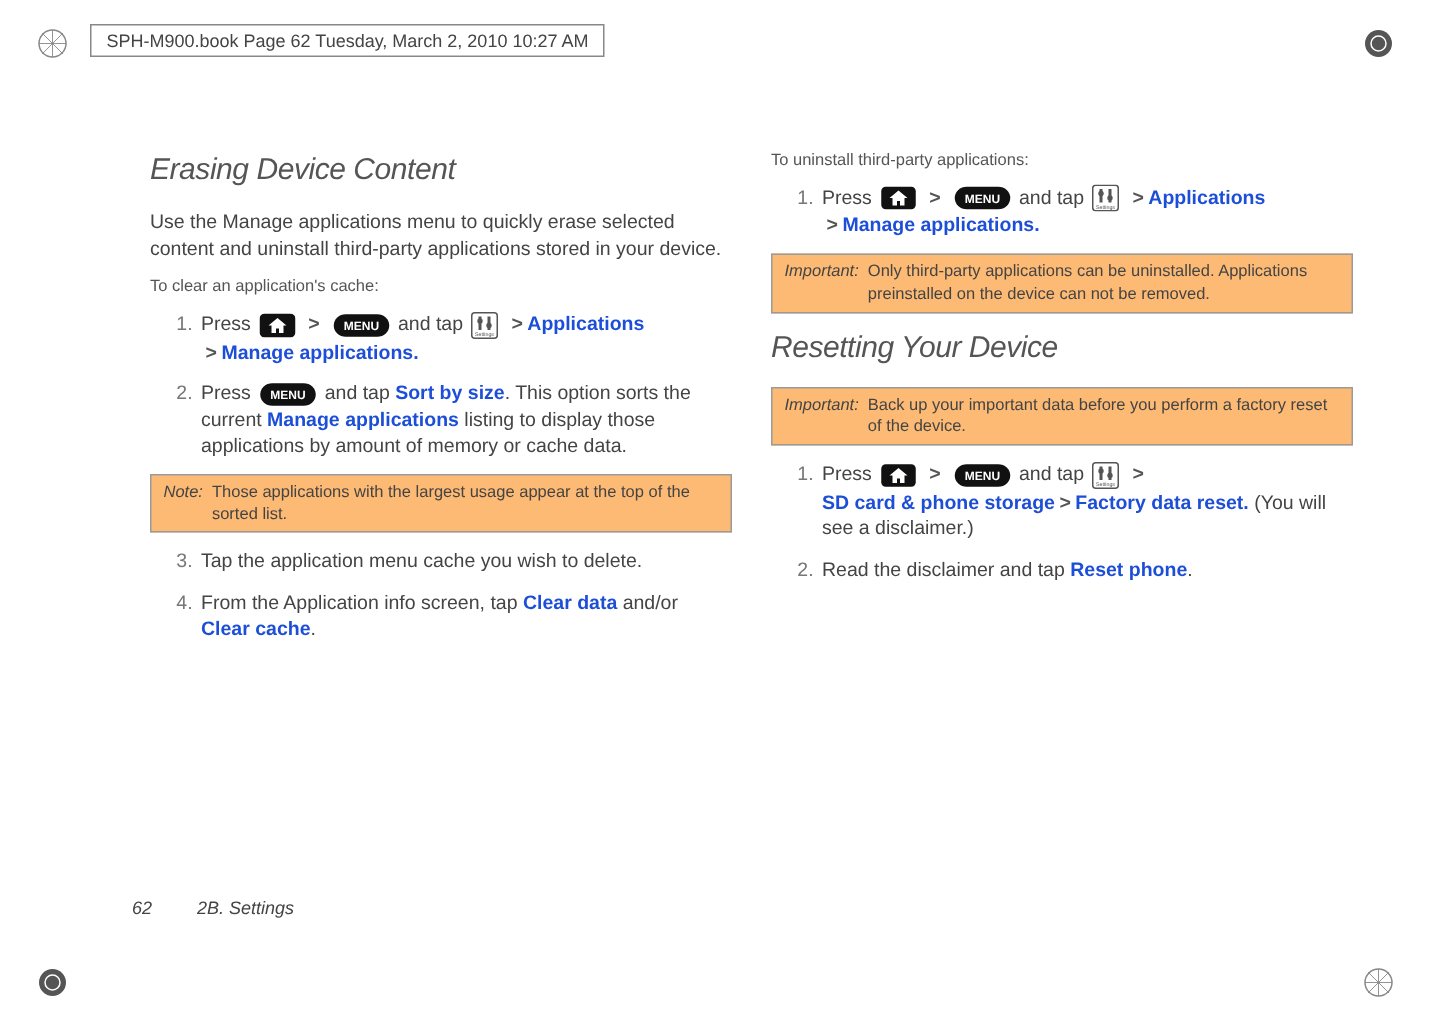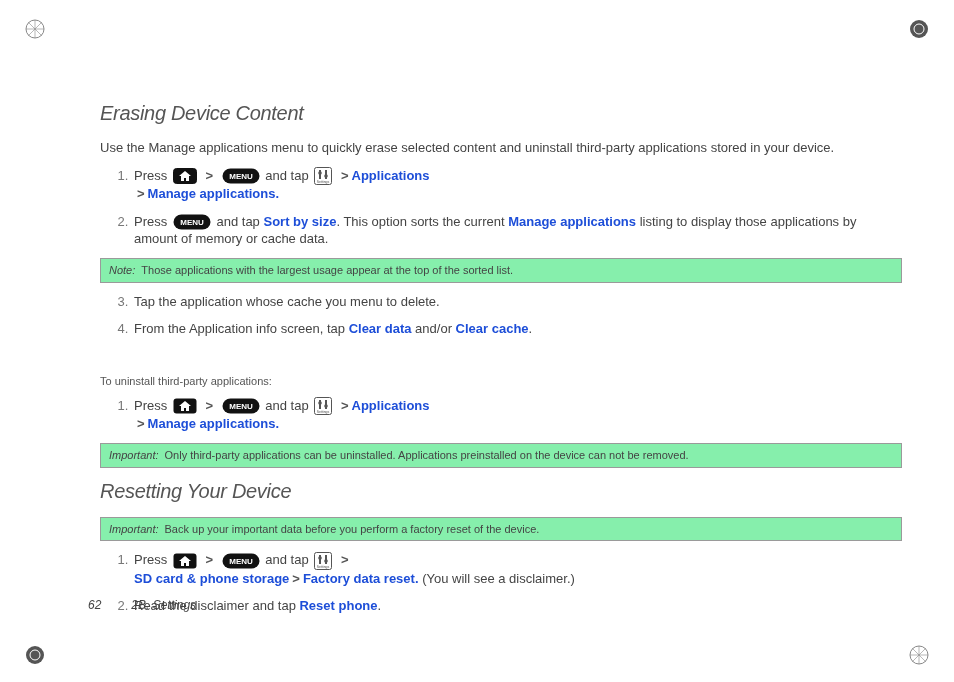--- a/index.html
+++ b/index.html
@@ -4,30 +4,30 @@
 <style>
   html,body{margin:0;padding:0;background:#fff;font-family:Arial,Helvetica,sans-serif;color:#333;}
   .page{width:954px;height:682px;position:relative;box-sizing:border-box;}
   .corner{position:absolute;width:22px;height:22px;}
   .corner svg{width:22px;height:22px;}
   .tl{top:18px;left:24px;}
   .tr{top:18px;right:24px;}
   .bl{bottom:16px;left:24px;}
   .br{bottom:16px;right:24px;}
   .header-box{position:absolute;top:16px;left:60px;border:1px solid #888;padding:3px 10px;font-size:12px;color:#444;}
-  .content{position:absolute;top:100px;left:100px;right:52px;bottom:100px;display:flex;gap:26px;flex-direction:column;}
+  .content{position:absolute;top:100px;left:100px;right:52px;bottom:100px;display:flex;gap:26px;}
   .col{flex:1;font-size:13px;line-height:1.35;color:#444;}
   h2{font-family:Arial,Helvetica,sans-serif;font-weight:normal;font-style:italic;font-size:20px;color:#555;margin:0 0 12px 0;letter-spacing:-0.3px;}
   p{margin:0 0 10px 0;}
   .lead{font-size:11px;color:#555;margin-bottom:8px;}
   ol.steps{margin:0 0 10px 0;padding:0 0 0 32px;}
   ol.steps>li{margin:0 0 10px 0;padding-left:2px;}
   ol.steps>li::marker{color:#777;font-size:13px;}
   .b{font-weight:bold;color:#1d4ed8;}
-  .note-box{border:1px solid #9a9a9a;background:#86efac;padding:4px 8px;margin:6px 0 10px 0;font-size:11px;display:flex;gap:6px;}
+  .note-box{border:1px solid #9a9a9a;background:#fdba74;padding:4px 8px;margin:6px 0 10px 0;font-size:11px;display:flex;gap:6px;}
   .note-box .nl{font-style:italic;color:#444;white-space:nowrap;}
   .note-box .nt{color:#444;}
   .icon{display:inline-block;vertical-align:middle;margin:0 2px;}
   .icon svg{display:block;}
   .gt{color:#555;font-weight:bold;margin:0 3px;}
   .footer{position:absolute;bottom:70px;left:88px;font-size:12px;color:#444;font-style:italic;}
   .footer .pn{display:inline-block;width:40px;font-style:italic;}
 </style>
 </head>
 <body>
@@ -53,25 +53,27 @@
 <div class="corner br"><svg viewBox="0 0 22 22">
         <circle cx="11" cy="11" r="9" fill="none" stroke="#888" stroke-width="1"></circle>
         <g stroke="#888" stroke-width="0.6">
           <line x1="11" y1="2" x2="11" y2="20"></line>
           <line x1="2" y1="11" x2="20" y2="11"></line>
           <line x1="4" y1="4" x2="18" y2="18"></line>
           <line x1="18" y1="4" x2="4" y2="18"></line>
         </g>
       </svg></div>
 
+<div class="header-box">SPH-M900.book  Page 62  Tuesday, March 2, 2010  10:27 AM</div>
 
 <div class="content">
   <div class="col">
     <h2>Erasing Device Content</h2>
     <p>Use the Manage applications menu to quickly erase selected content and uninstall third-party applications stored in your device.</p>
+    <p class="lead">To clear an application's cache:</p>
     <ol class="steps">
       <li>
         <span>Press </span>
         <span class="icon"><svg width="24" height="16">
                 <rect x="0.5" y="0.5" width="23" height="15" rx="3" fill="#111" stroke="#111"></rect>
                 <path d="M12 3 L18 8 L16 8 L16 13 L13 13 L13 10 L11 10 L11 13 L8 13 L8 8 L6 8 Z" fill="#fff"></path>
               </svg></span>
         <span class="gt">&gt;</span>
         <span class="icon"><svg width="38" height="16">
                 <rect x="0.5" y="0.5" width="37" height="15" rx="8" fill="#111"></rect>
@@ -96,21 +98,21 @@
                 <text x="19" y="11" fill="#fff" font-size="8" font-family="Arial" font-weight="bold" text-anchor="middle">MENU</text>
               </svg></span>
         <span> and tap </span><span class="b">Sort by size</span><span>. This option sorts the current </span><span class="b">Manage applications</span><span> listing to display those applications by amount of memory or cache data.</span>
       </li>
     </ol>
     <div class="note-box">
       <div class="nl">Note:</div>
       <div class="nt">Those applications with the largest usage appear at the top of the sorted list.</div>
     </div>
     <ol class="steps" start="3">
-      <li>Tap the application whose cache you menu to delete.</li>
+      <li>Tap the application menu cache you wish to delete.</li>
       <li>
         <span>From the Application info screen, tap </span><span class="b">Clear data</span><span> and/or </span><span class="b">Clear cache</span><span>.</span>
       </li>
     </ol>
   </div>
 
   <div class="col">
     <p class="lead">To uninstall third-party applications:</p>
     <ol class="steps">
       <li>

